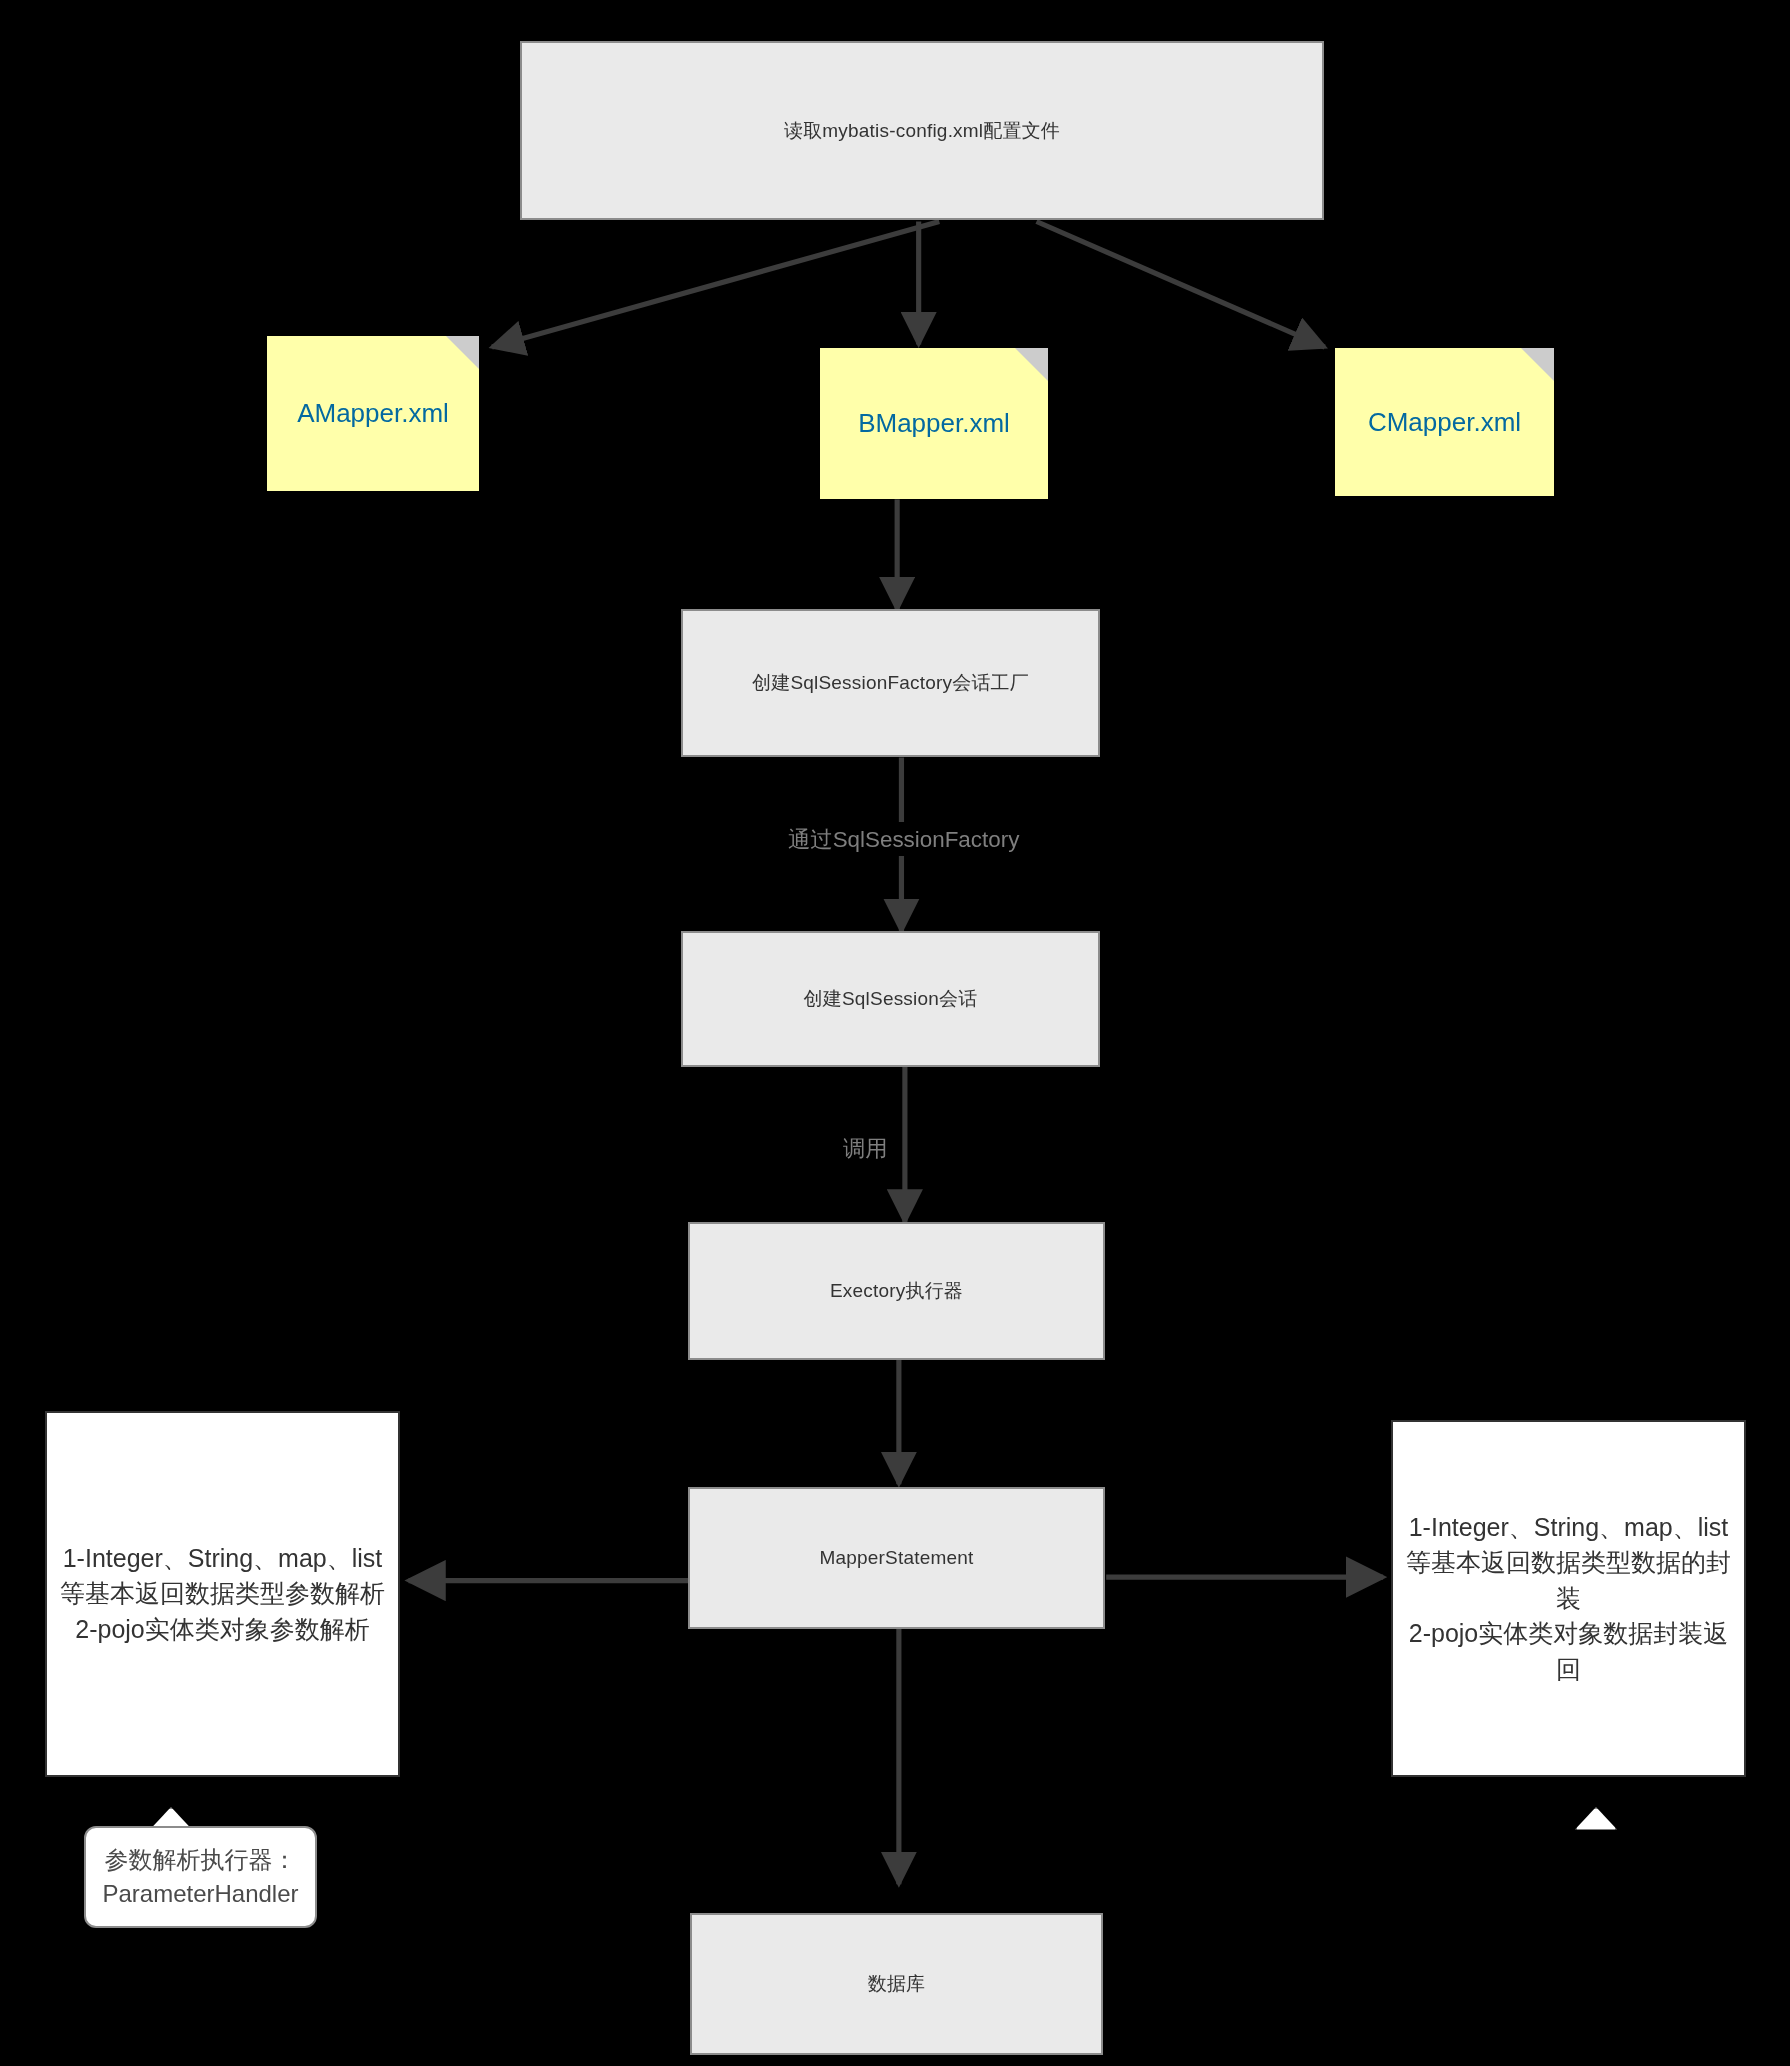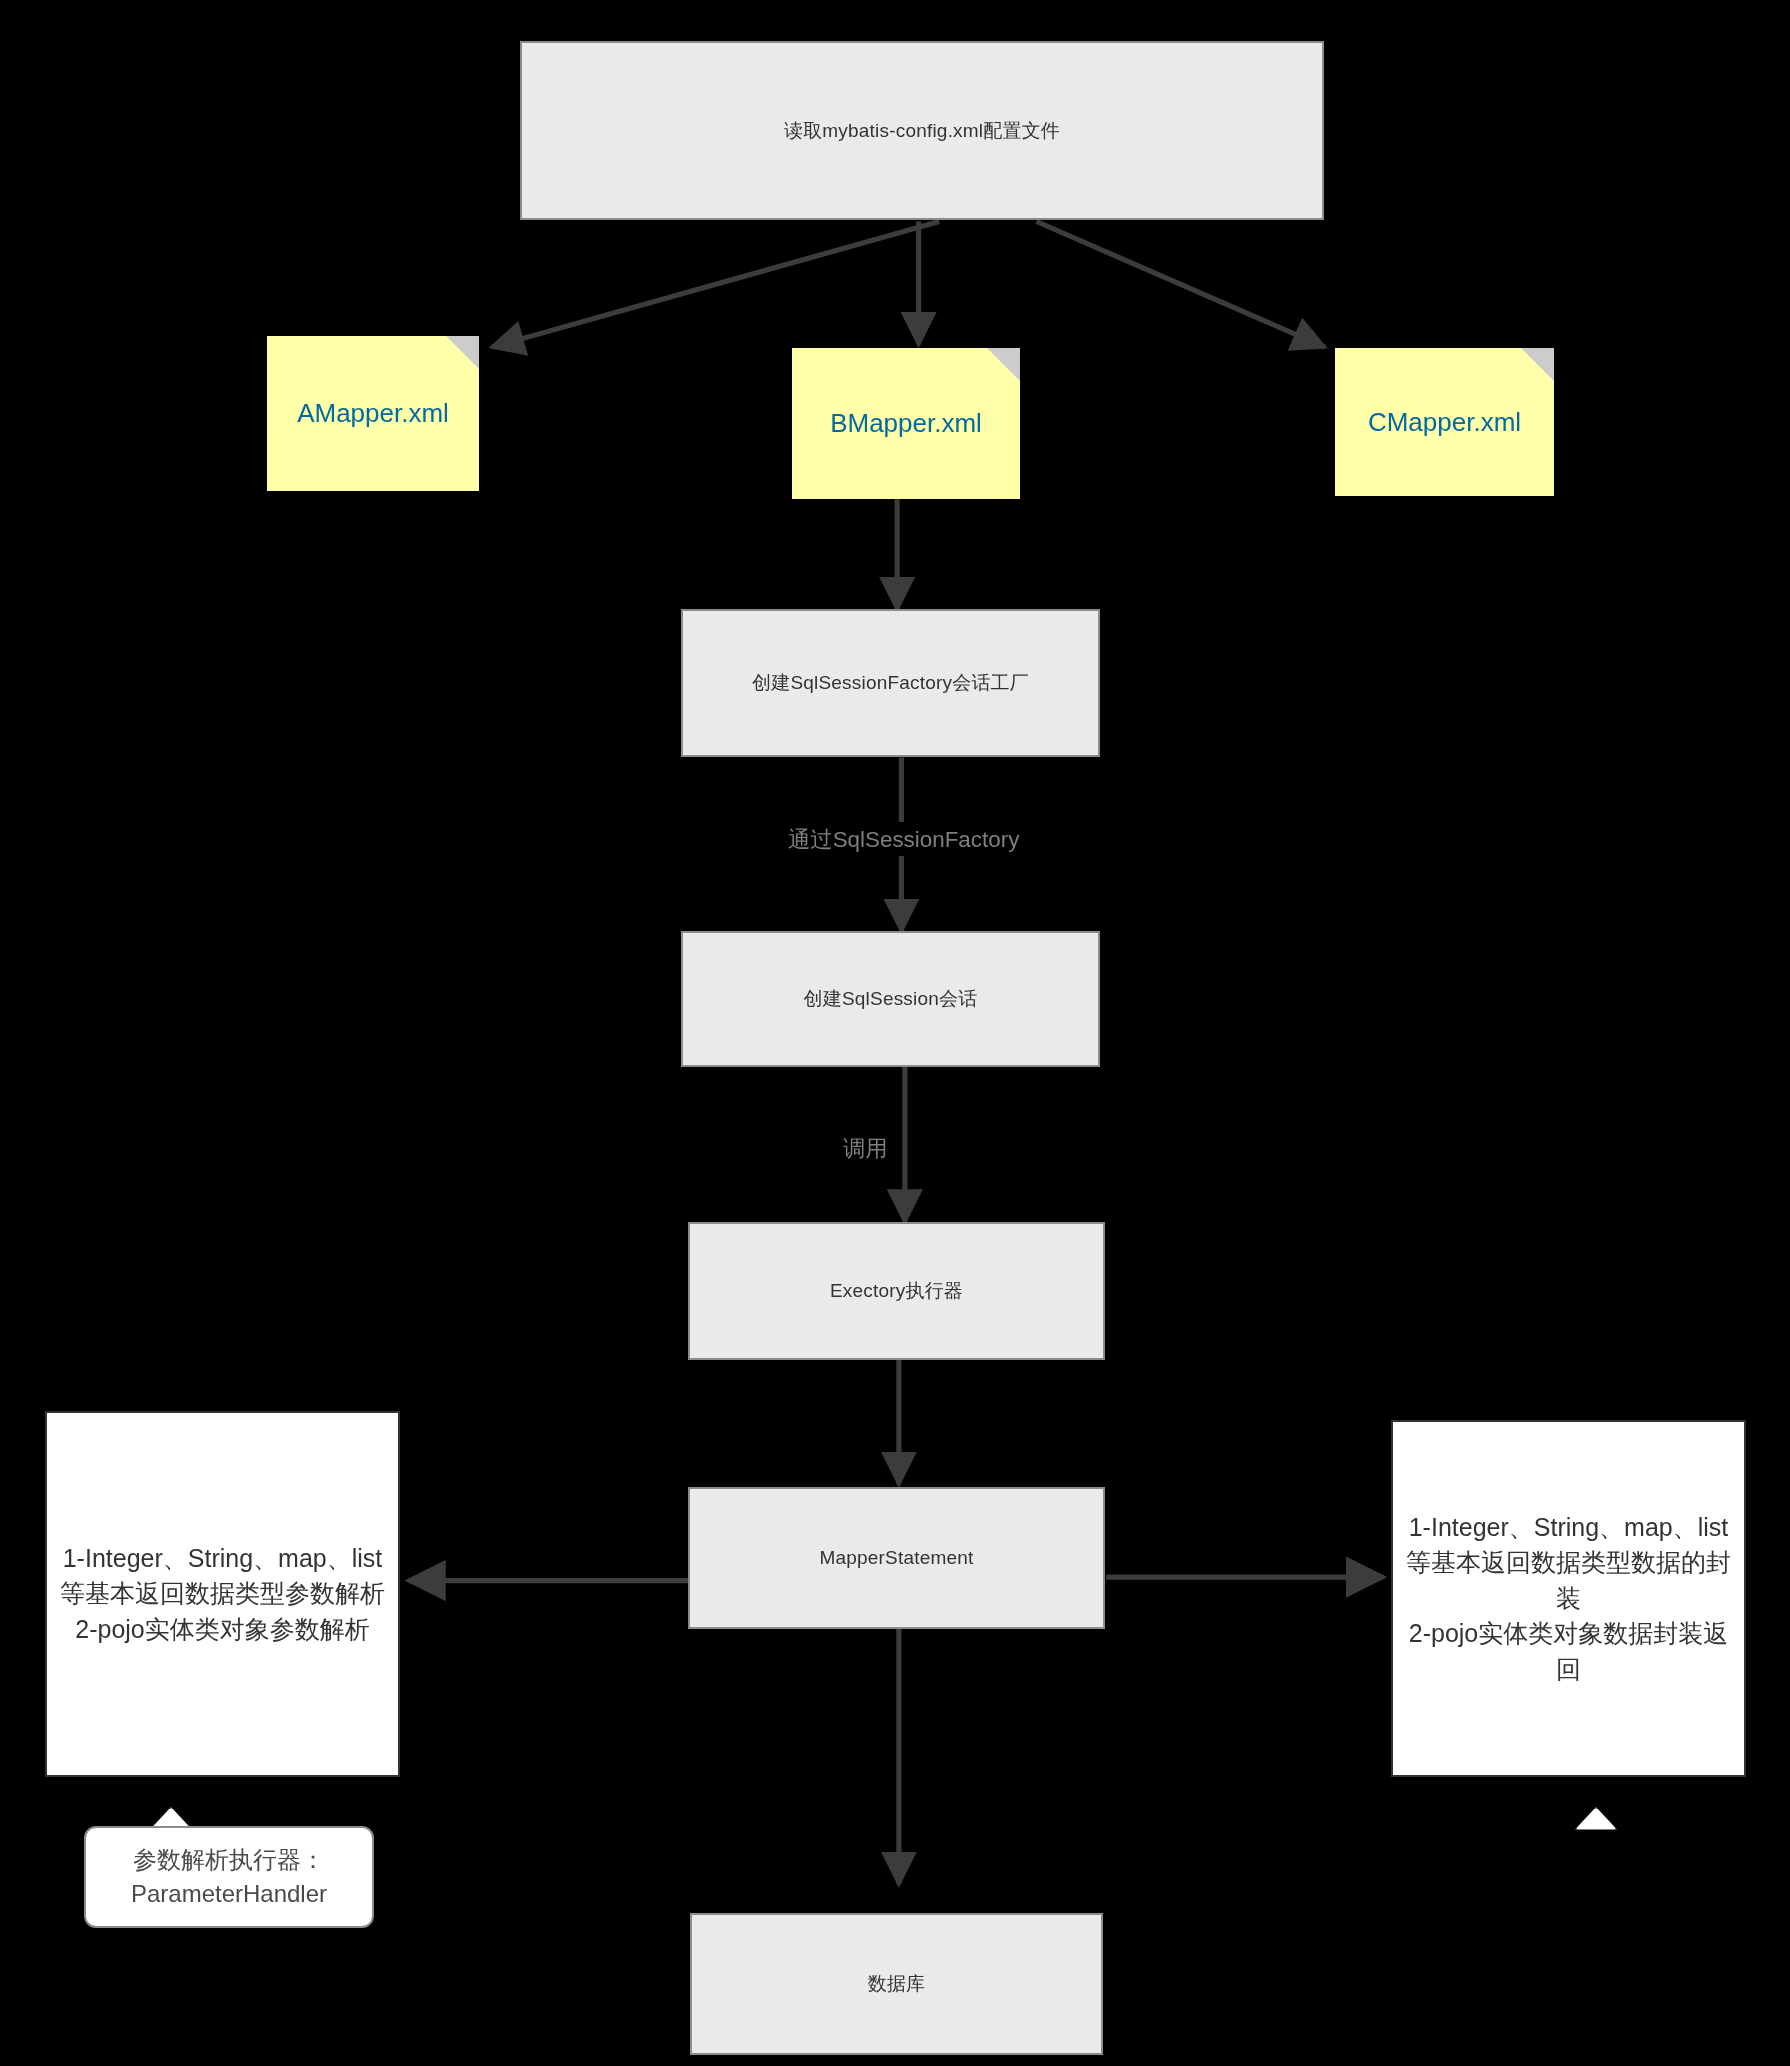--- a/index.html
+++ b/index.html
@@ -134,21 +134,21 @@
 
   <div class="node process" style="left:520px; top:41px; width:804px; height:179px;">
     <span>读取mybatis-config.xml配置文件</span>
   </div>
 
   <div class="node note" style="left:267px; top:336px; width:212px; height:155px;">
     <span class="fold"></span>
     <span>AMapper.xml</span>
   </div>
 
-  <div class="node note" style="left:792px; top:348px; width:228px; height:151px;">
+  <div class="node note" style="left:820px; top:348px; width:228px; height:151px;">
     <span class="fold"></span>
     <span>BMapper.xml</span>
   </div>
 
   <div class="node note" style="left:1335px; top:348px; width:219px; height:148px;">
     <span class="fold"></span>
     <span>CMapper.xml</span>
   </div>
 
   <div class="node process" style="left:681px; top:609px; width:419px; height:148px;">
@@ -185,21 +185,21 @@
 2-pojo实体类对象参数解析</span>
   </div>
 
   <div class="node textbox" style="left:1391px; top:1420px; width:355px; height:357px;">
     <span class="lines">1-Integer、String、map、list
 等基本返回数据类型数据的封装
 2-pojo实体类对象数据封装返回</span>
   </div>
 
   <div class="callout-tip" style="left:150px; top:1807px;"></div>
-  <div class="node callout" style="left:84px; top:1826px; width:290px; height:102px;">
+  <div class="node callout" style="left:84px; top:1826px; width:233px; height:102px;">
     <span class="lines">参数解析执行器：
 ParameterHandler</span>
   </div>
 
   <div class="callout-tip" style="left:1575px; top:1807px;"></div>
 
 </div>
 
 
 </body></html>

